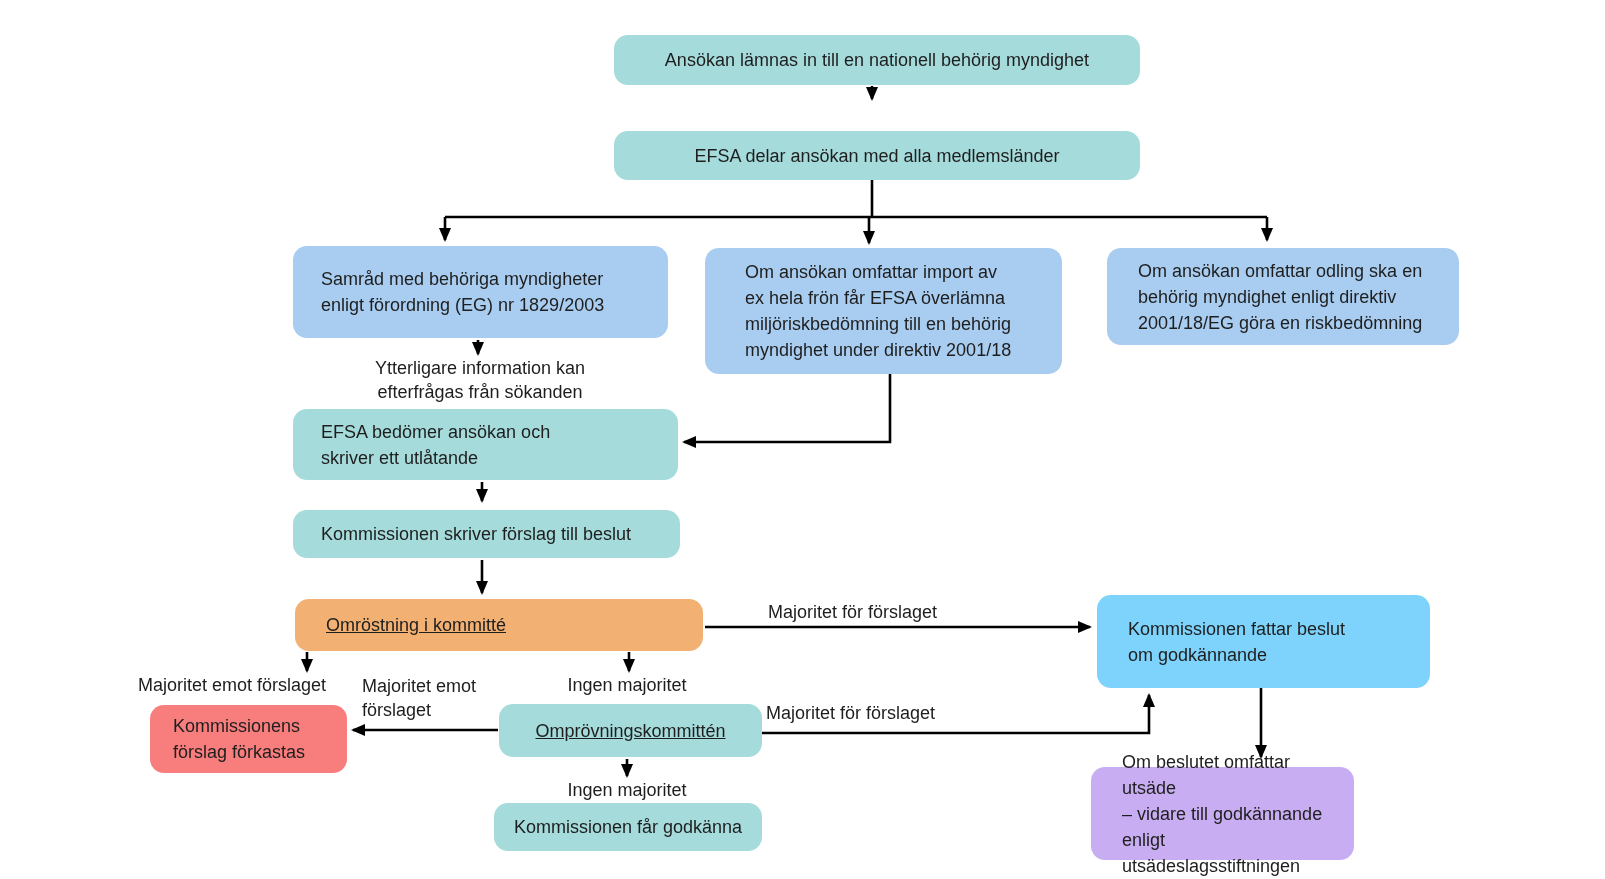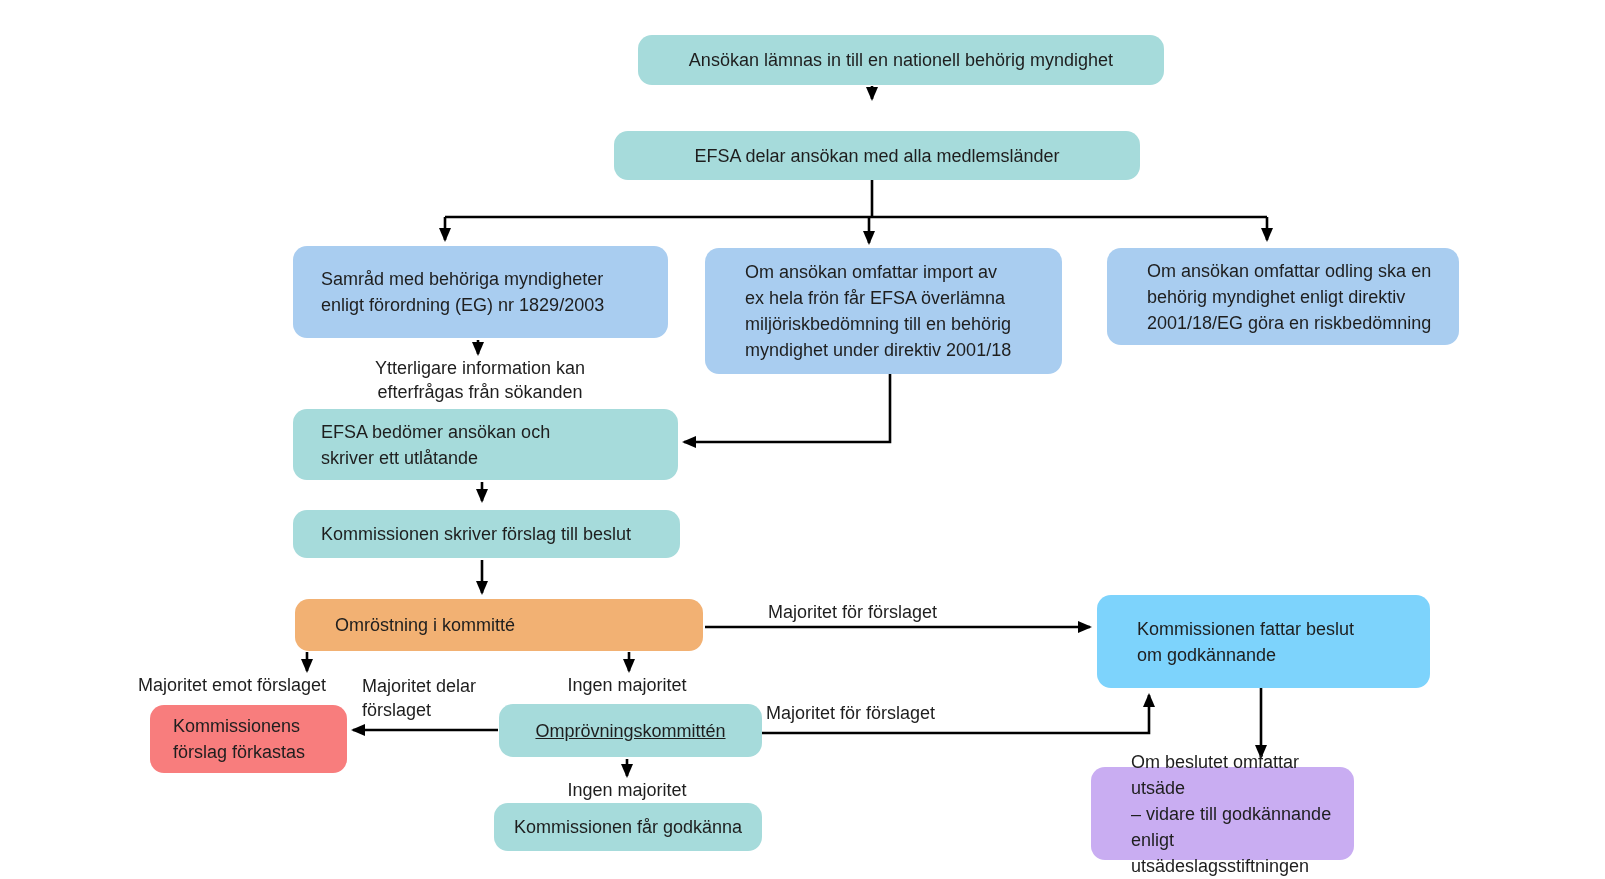--- a/index.html
+++ b/index.html
@@ -16,21 +16,21 @@
     border-radius:14px;
     display:flex;
     align-items:center;
     font-size:18px;
     line-height:26px;
     white-space:pre-line;
   }
   .node .txt{width:100%;}
   .pad .txt{padding-left:28px;padding-right:16px;}
   .pad2 .txt{padding-left:40px;}
-  .pad3 .txt{padding-left:40px;padding-right:8px;}
+  .pad3 .txt{padding-left:31px;padding-right:8px;}
   .pad4 .txt{padding-left:23px;padding-right:21px;}
   .center{justify-content:center;text-align:center;}
   .elabel{
     position:absolute;
     font-size:18px;
     line-height:24px;
     white-space:pre-line;
   }
   .elabel.center{text-align:center;}
   svg.arrows{position:absolute;left:0;top:0;}
@@ -60,21 +60,21 @@
     <path d="M482,560 V593" marker-end="url(#ah)"></path>
     <path d="M705,627 H1090" marker-end="url(#ah)"></path>
     <path d="M307,652 V671" marker-end="url(#ah)"></path>
     <path d="M629,652 V671" marker-end="url(#ah)"></path>
     <path d="M498,730 H353" marker-end="url(#ah)"></path>
     <path d="M627,759 V776" marker-end="url(#ah)"></path>
     <path d="M762,733 H1149 V695" marker-end="url(#ah)"></path>
     <path d="M1261,688 V757" marker-end="url(#ah)"></path>
   </svg>
 
-  <div class="node center" style="left: 614px; top: 35px; width: 526px; height: 50px; background: rgb(166, 219, 219); margin-left: 24px;">
+  <div class="node center" style="left: 614px; top: 35px; width: 526px; height: 50px; background: rgb(166, 219, 219);">
     <div class="txt">Ansökan lämnas in till en nationell behörig myndighet</div>
   </div>
 
 
   <div class="node center" style="left: 614px; top: 131px; width: 526px; height: 49px; background: rgb(166, 219, 219);">
     <div class="txt">EFSA delar ansökan med alla medlemsländer</div>
   </div>
 
   <div class="node pad" style="left: 293px; top: 246px; width: 375px; height: 92px; background: rgb(169, 205, 240);">
     <div class="txt">Samråd med behöriga myndigheter
@@ -99,31 +99,31 @@
 
   <div class="node pad" style="left: 293px; top: 409px; width: 385px; height: 71px; background: rgb(166, 219, 219);">
     <div class="txt">EFSA bedömer ansökan och
 skriver ett utlåtande</div>
   </div>
 
   <div class="node pad" style="left: 293px; top: 510px; width: 387px; height: 48px; background: rgb(166, 219, 219);">
     <div class="txt">Kommissionen skriver förslag till beslut</div>
   </div>
 
-  <div class="node pad3" style="left: 295px; top: 599px; width: 408px; height: 52px; background: rgb(242, 177, 115);">
+  <div class="node pad3" style="left: 295px; top: 599px; width: 408px; height: 52px; background: rgb(242, 177, 115); text-decoration: underline;">
     <div class="txt">Omröstning i kommitté</div>
   </div>
 
   <div class="elabel" style="left:768px;top:600px;">Majoritet för förslaget</div>
 
   <div class="elabel" style="left:138px;top:673px;">Majoritet emot förslaget</div>
 
   <div class="elabel center" style="left:557px;top:673px;width:140px;">Ingen majoritet</div>
 
-  <div class="elabel" style="left:362px;top:674px;">Majoritet delar
+  <div class="elabel" style="left:362px;top:674px;">Majoritet emot
 förslaget</div>
 
   <div class="node pad4" style="left: 150px; top: 705px; width: 197px; height: 68px; background: rgb(248, 125, 125);">
     <div class="txt">Kommissionens
 förslag förkastas</div>
   </div>
 
   <div class="node center" style="left: 499px; top: 704px; width: 263px; height: 53px; background: rgb(166, 219, 219); text-decoration: underline;">
     <div class="txt">Omprövningskommittén</div>
   </div>

